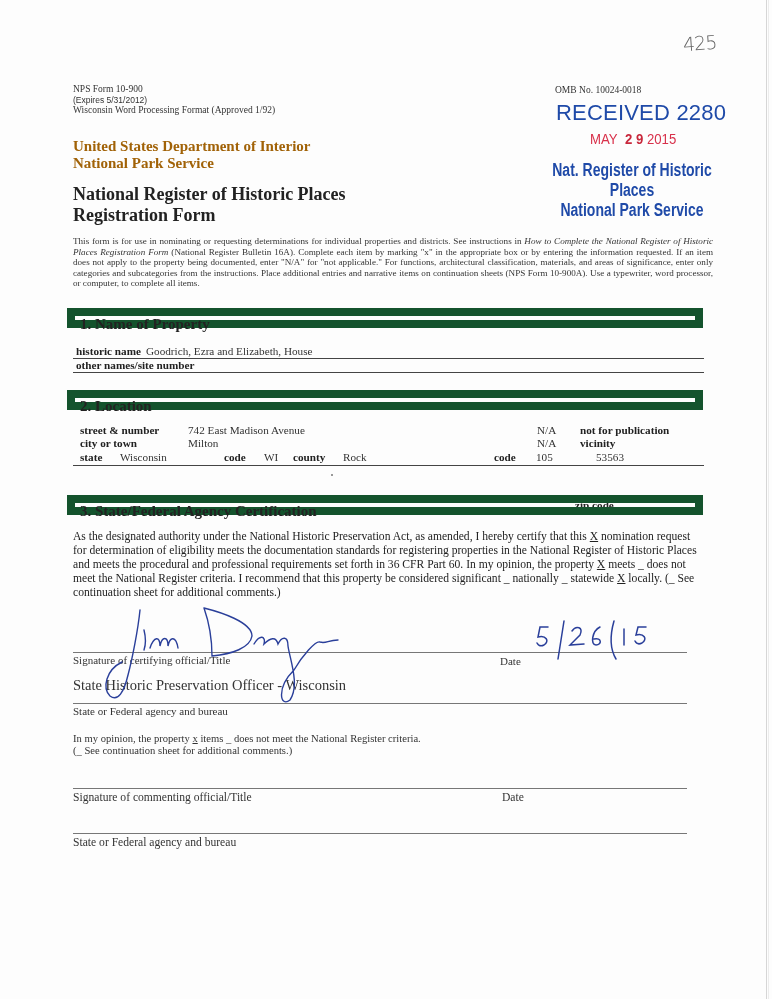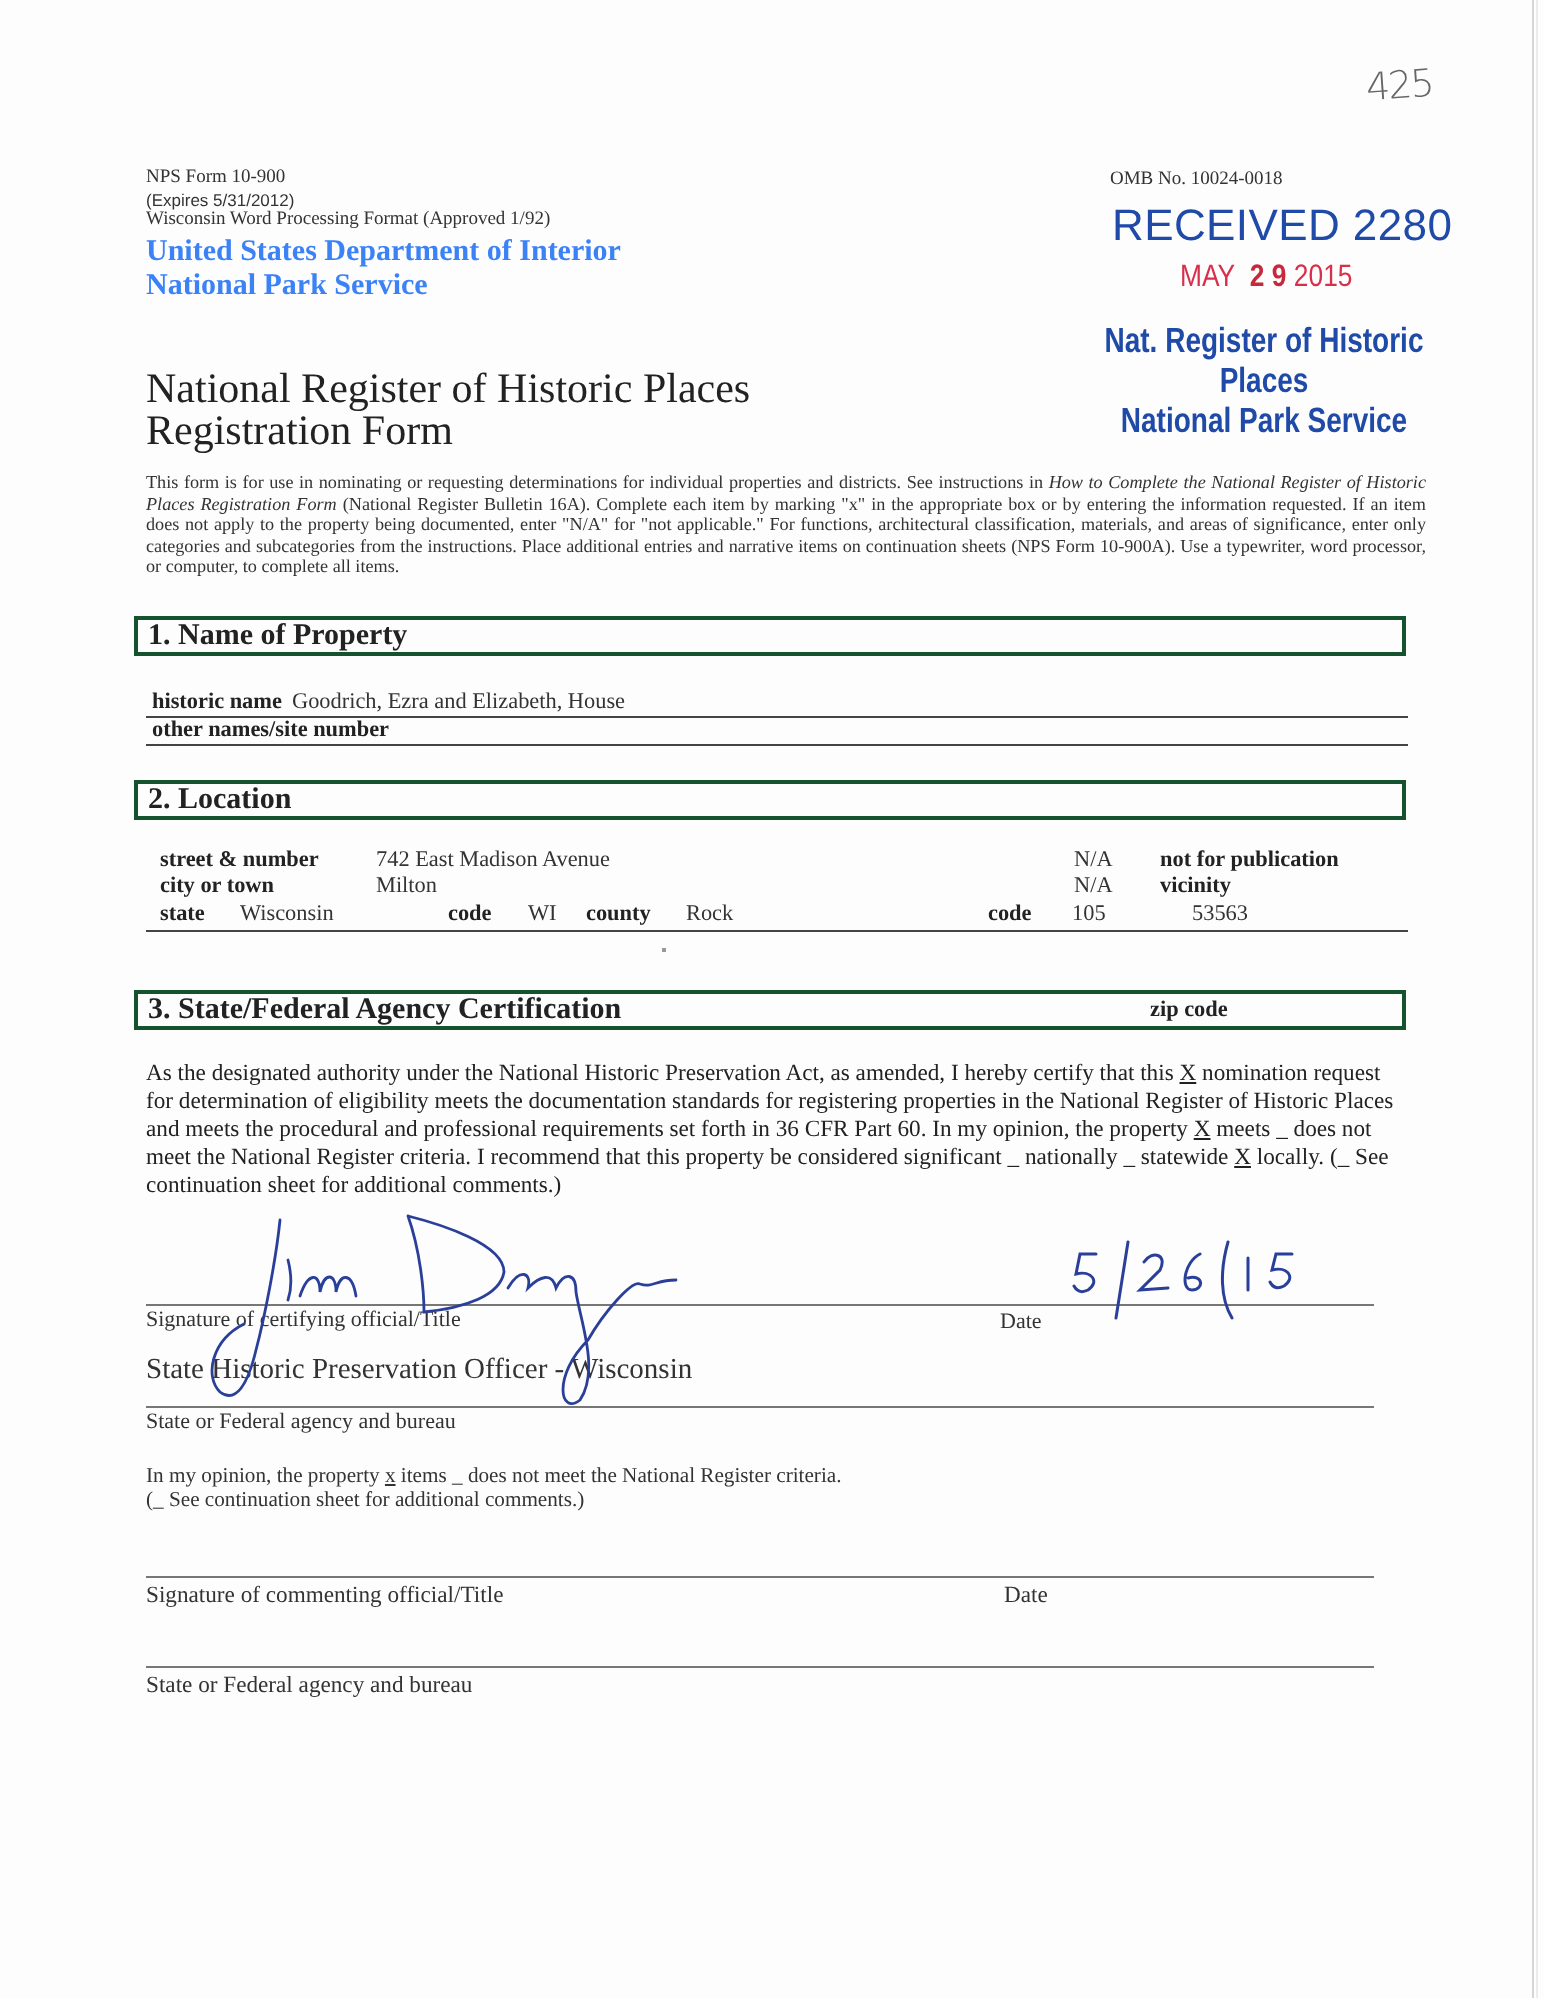--- a/index.html
+++ b/index.html
@@ -17,28 +17,28 @@
   .hdr-small .sans { font-family: "Liberation Sans", sans-serif; font-size: 8.5px; }
 
   .handnum { left: 683px; top: 32px; font-family: "DejaVu Sans", sans-serif; font-size: 19px; color: #666; transform: rotate(-4deg); letter-spacing: -1px; font-weight: 300; }
 
   .omb { left: 555px; top: 85px; font-size: 9.5px; color: #333; }
   .stamp-recv { left: 556px; top: 100px; font-family: "Liberation Sans", sans-serif; font-size: 22px; color: #1f4aa8; letter-spacing: 0.2px; }
   .stamp-date { left: 590px; top: 130px; font-family: "Liberation Sans", sans-serif; font-size: 15.5px; color: #d8304a; transform: scaleX(0.85); transform-origin: left; }
   .stamp-date b { font-weight: bold; color: #c8283c; }
   .stamp-nrhp { left: 538px; top: 160px; font-family: "Liberation Sans", sans-serif; font-size: 17.5px; font-weight: bold; color: #1f4aa8; transform: scaleX(0.8); transform-origin: left; line-height: 20px; text-align: center; width: 235px; }
 
-  .dept { left: 73px; top: 118px; font-size: 15px; font-weight: bold; line-height: 16.5px; color: #3b82f6; }
-  .title { left: 73px; top: 184px; font-size: 21px; font-weight: normal; line-height: 21px; color: #222; }
+  .dept { left: 73px; top: 138px; font-size: 15px; font-weight: bold; line-height: 16.5px; color: #a16207; }
+  .title { left: 73px; top: 184px; font-size: 18px; font-weight: bold; line-height: 21px; color: #222; }
 
   .intro { left: 73px; top: 236px; width: 640px; font-size: 9.1px; line-height: 10.6px; color: #333; text-align: justify; }
   .intro i { font-style: italic; }
 
   .section-box {
-    left: 67px; width: 636px; height: 20px; border: 2px solid #14532d;
+    left: 67px; width: 636px; height: 20px; border: 8px solid #14532d;
     box-sizing: border-box;
   }
   .section-box span { position: absolute; left: 5px; top: 0px; font-size: 15px; font-weight: bold; line-height: 17px; }
 
   .hline { height: 1px; background: #444; }
   .lbl { font-weight: bold; font-size: 11.2px; color: #222; }
   .val { font-size: 11.2px; color: #333; }
 
   .cert { left: 73px; top: 530px; width: 630px; font-size: 11.6px; line-height: 14px; color: #222; }
   .u { text-decoration: underline; }

